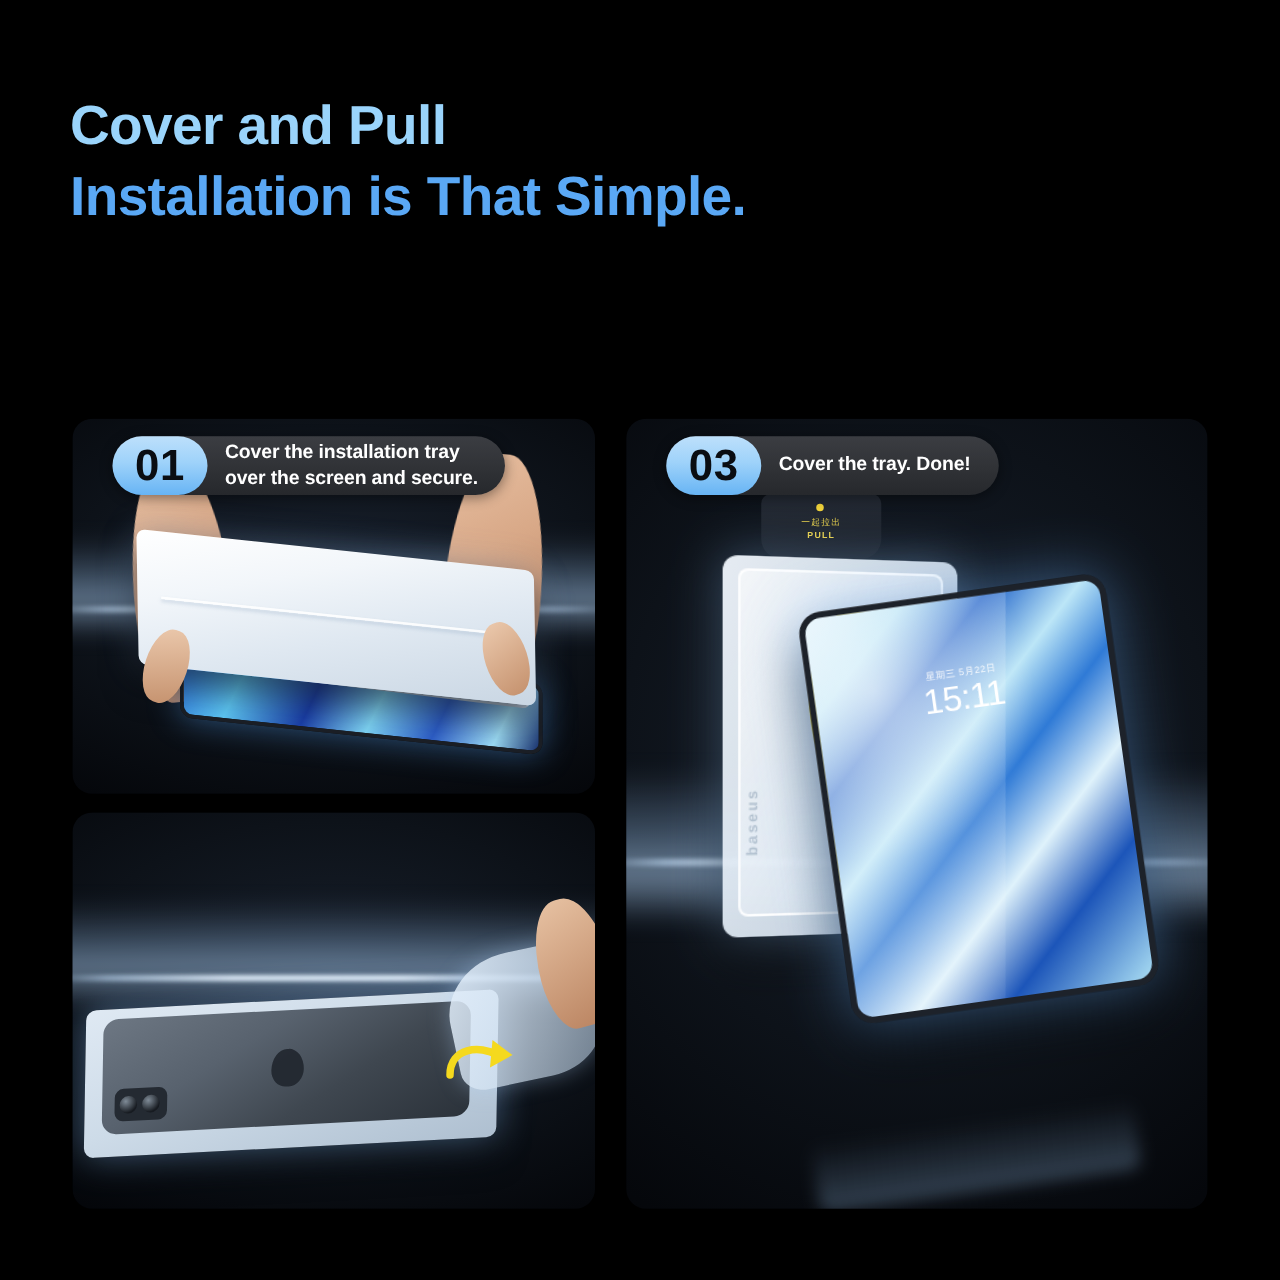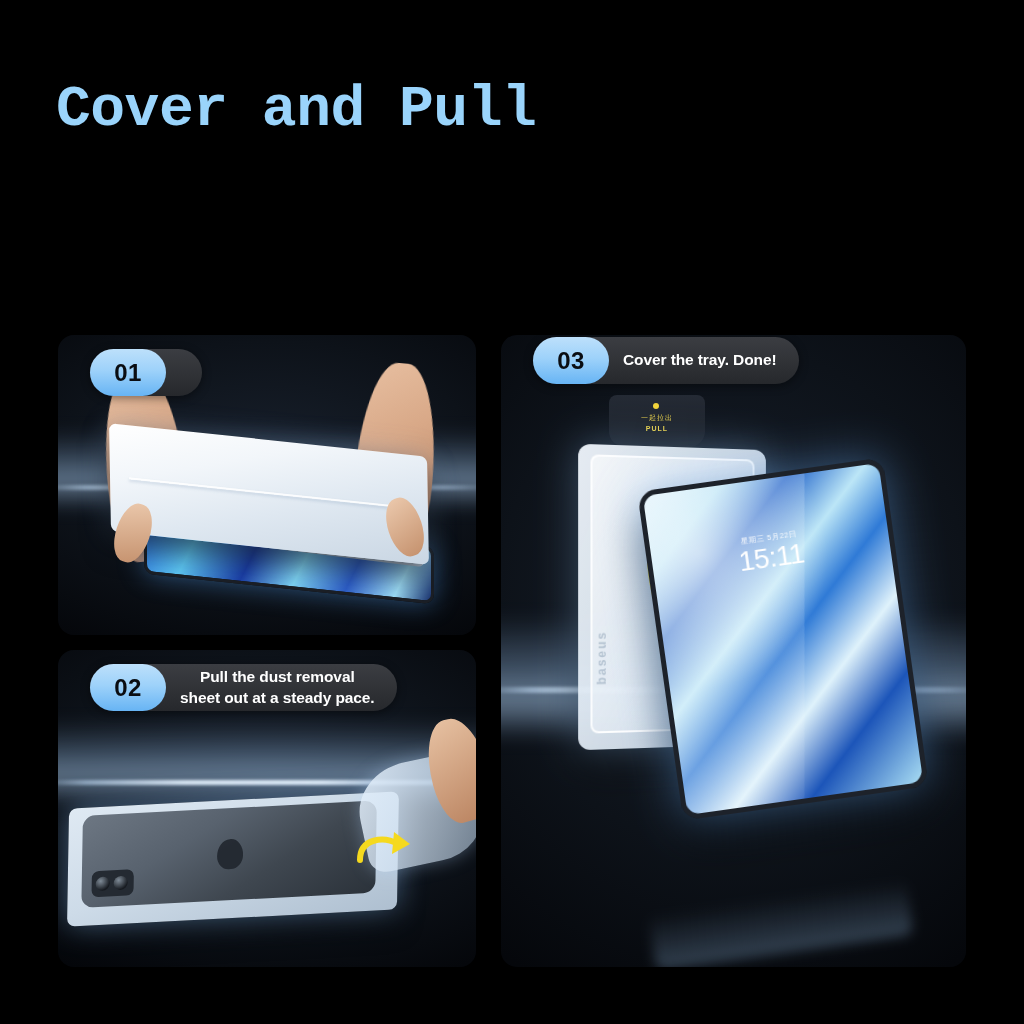--- a/index.html
+++ b/index.html
@@ -5,21 +5,21 @@
   * { margin:0; padding:0; box-sizing:border-box; }
   html,body { background:#000; }
   body {
     width:1024px; height:1024px;
     font-family:"Liberation Sans", sans-serif;
     color:#fff; overflow:hidden; position:relative;
   }
 
   
   .header { position:absolute; left:56px; top:72px; width:920px; }
-  .headline { font-weight:700; font-size:58px; line-height:1.30; letter-spacing:-0.5px;font-family:Liberation Mono, monospace; }
+  .headline { font-weight:700; font-size:44px; line-height:1.30; letter-spacing:-0.5px; }
   .headline .l1 { display:block; color:#9ad4fb; }
   .headline .l2 { display:block; color:#5aa8f5; }
   .subhead {
     margin-top:36px; font-size:23.5px; font-weight:700;
     color:#f2f2f2; letter-spacing:-0.2px; white-space:nowrap;
   }
 
   
   .panels { position:absolute; left:58px; top:335px; width:908px; height:632px; }
 
@@ -65,31 +65,31 @@
     position:relative; display:flex; align-items:center;
     background:linear-gradient(to bottom,#3b3d42 0%,#303236 55%,#26282c 100%);
     border-radius:24px; padding:0 22px 0 0;
     box-shadow:0 2px 10px rgba(0,0,0,.45);
   }
   .num-pill {
     width:76px; height:47px; flex:0 0 auto;
     border-radius:26px; margin-right:14px;
     background:linear-gradient(to bottom,#bde0fb 0%,#9ed2fa 45%,#67b4f4 100%);
     display:flex; align-items:center; justify-content:center;
-    color:#0a0d12; font-size:24px; font-weight:700; letter-spacing:0.5px;
+    color:#0a0d12; font-size:35px; font-weight:700; letter-spacing:0.5px;
   }
   .step-text {
     font-size:15.5px; font-weight:700; line-height:1.30;
     color:#ffffff; letter-spacing:-0.1px; white-space:pre-line;
   }
   .step-text.center { text-align:center; }
 
   .sb1 { left:32px; top:14px; }
   .sb2 { left:32px; top:14px; }
-  .sb3 { left:32px; top:2px; }
+  .sb3 { left:32px; top:14px; }
 
   
   .art { position:absolute; inset:0; }
 
   .hand {
     position:absolute; background:
       linear-gradient(150deg,#e8c0a2 0%, #d8a887 40%, #bf8b6a 75%, #9d6e53 100%);
     border-radius:44% 44% 30% 30% / 60% 60% 40% 40%;
     filter:blur(.4px);
   }
@@ -225,20 +225,21 @@
     filter:blur(6px); transform:rotate(-8deg) scaleY(-1);
     border-radius:10px;
   }
 </style>
 </head>
 <body>
 
 <div class="header">
   <div class="headline">
     <span class="l1">Cover and Pull</span>
+    <span class="l2">Installation is That Simple.</span>
   </div>
 </div>
 
 <div class="panels">
 
   <div class="panel p1">
     <div class="bg-dark"></div>
     <div class="streak-soft" style="top:96px;height:74px;"></div>
     <div class="streak" style="top:150px;height:5px;"></div>
 
@@ -248,20 +249,22 @@
       <div class="ipad1"></div>
       <div class="tray1-lip"></div>
       <div class="tray1"></div>
       <div class="thumb l"></div>
       <div class="thumb r"></div>
     </div>
 
     <div class="step-bar sb1">
       <div class="pill-wrap">
         <div class="num-pill">01</div>
+        <div class="step-text">Cover the installation tray
+over the screen and secure.</div>
       </div>
     </div>
   </div>
 
   <div class="panel p2">
     <div class="bg-dark"></div>
     <div class="streak-soft" style="top:72px;height:78px;"></div>
     <div class="streak" style="top:130px;height:5px;"></div>
 
     <div class="art">
@@ -272,27 +275,20 @@
         </div>
       </div>
       <div class="sheet"></div>
       <div class="hand2"></div>
       <svg class="arrow-y" viewBox="0 0 74 40">
         <path d="M10 30 C10 8, 34 6, 48 14" fill="none" stroke="#f5d91e" stroke-width="6" stroke-linecap="round"></path>
         <path d="M44 2 L60 14 L42 24 Z" fill="#f5d91e"></path>
       </svg>
     </div>
 
-    <div class="step-bar sb2">
-      <div class="pill-wrap">
-        <div class="num-pill">02</div>
-        <div class="step-text center">Pull the dust removal
-sheet out at a steady pace.</div>
-      </div>
-    </div>
   </div>
 
   <div class="panel p3">
     <div class="bg-dark"></div>
     <div class="streak-soft" style="top:280px;height:120px;"></div>
     <div class="streak" style="top:352px;height:6px;"></div>
 
     <div class="art">
       <div class="pulltab">
         <span class="dot"></span>

